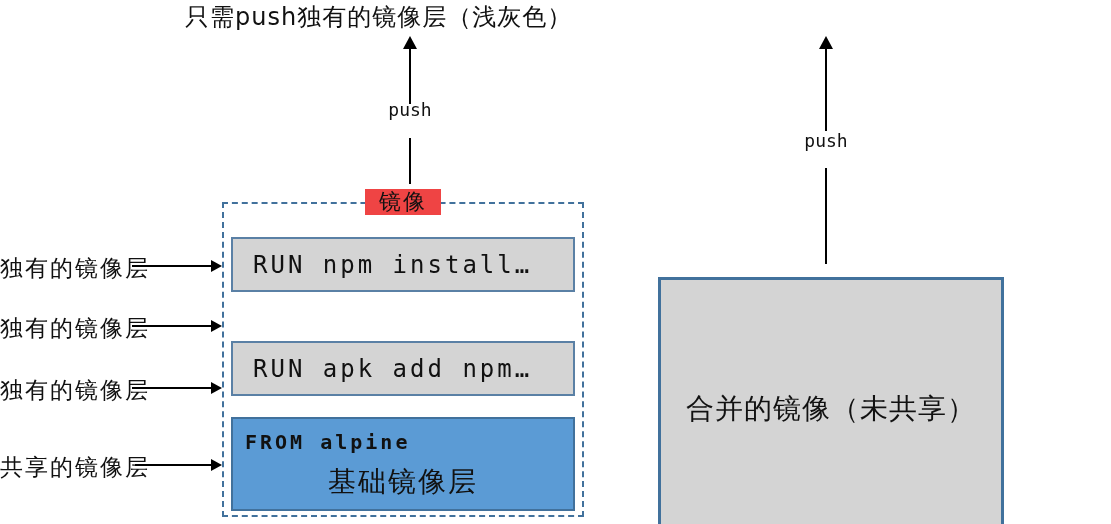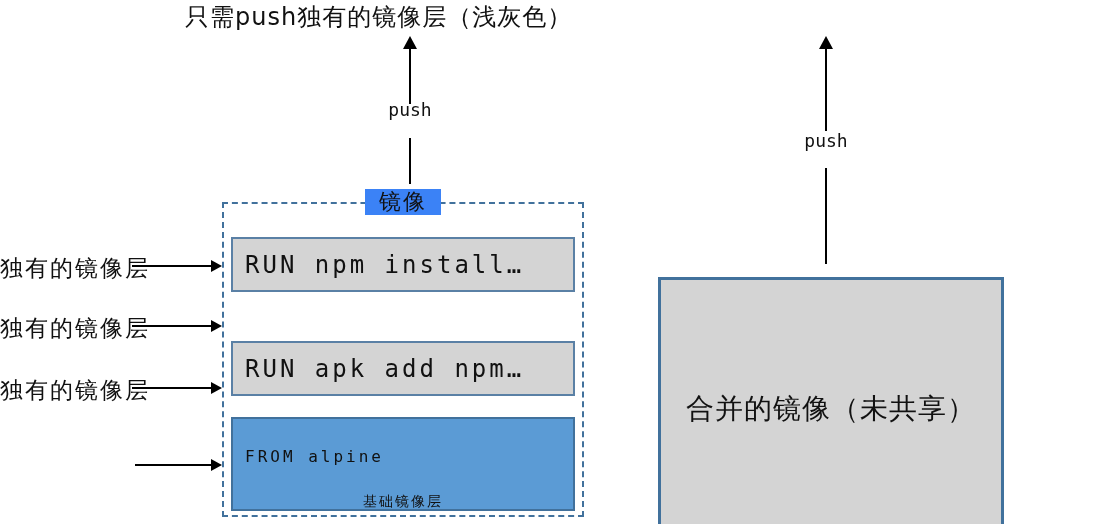--- a/index.html
+++ b/index.html
@@ -53,58 +53,59 @@
     position:absolute;
     left:222px; top:202px;
     width:362px; height:315px;
     border:2px dashed var(--steel);
     background:transparent;
   }
   .image-box-title {
     position:absolute;
     left:50%; top:-15px;
     transform:translateX(-50%);
-    background:#3b82f6;
+    background:#ef4444;
     padding:0 14px;
     font-size:22px;
     letter-spacing:2px;
     line-height:26px;
     white-space:nowrap;
   }
   .layer {
     position:absolute;
     left:7px; width:344px; height:55px;
     background:var(--gray);
     border:2px solid var(--layer-border);
     display:flex; align-items:center;
     font-family:"DejaVu Sans Mono", "Liberation Mono", monospace;
     font-size:24px; letter-spacing:3px;
-    padding-left:12px;
+    padding-left:20px;
     white-space:nowrap;
   }
   .layer-1 { top:33px; }
   .layer-2 { top:93px; }
   .layer-3 { top:137px; }
   .layer-base {
     top:213px; height:94px;
     background:var(--blue);
     border:2px solid var(--steel);
     display:block; padding:0;
   }
   .layer-base .code {
     font-family:"DejaVu Sans Mono", "Liberation Mono", monospace;
-    font-size:16px; letter-spacing:3px;
-    margin:28px 0 0 12px;
+    font-size:20px; letter-spacing:3px;
+    margin:11px 0 0 12px;
     white-space:nowrap;
+    font-weight:bold;
   }
   .layer-base .sub {
     font-family:"DejaVu Sans", "Liberation Sans", sans-serif;
-    font-size:14px; letter-spacing:2px;
+    font-size:28px; letter-spacing:2px;
     text-align:center;
-    margin-top:27px;
+    margin-top:9px;
     white-space:nowrap;
   }
 
   
   .row-label {
     position:absolute;
     left:0px;
     font-size:23px; letter-spacing:2px;
     white-space:nowrap;
   }
@@ -162,20 +163,21 @@
   <div class="head-right" style="left:211px; top:260px;"></div>
 
   <div class="row-label" style="top:313px;">独有的镜像层</div>
   <div class="hline" style="left:132px; top:325px; width:80px;"></div>
   <div class="head-right" style="left:211px; top:320px;"></div>
 
   <div class="row-label" style="top:375px;">独有的镜像层</div>
   <div class="hline" style="left:132px; top:387px; width:80px;"></div>
   <div class="head-right" style="left:211px; top:382px;"></div>
 
+  <div class="row-label" style="top:452px;">共享的镜像层</div>
   <div class="hline" style="left:135px; top:464px; width:77px;"></div>
   <div class="head-right" style="left:211px; top:459px;"></div>
 
   <div class="merged-box">
     <span>合并的镜像（未共享）</span>
   </div>
 
 </div>
 
 </body></html>

